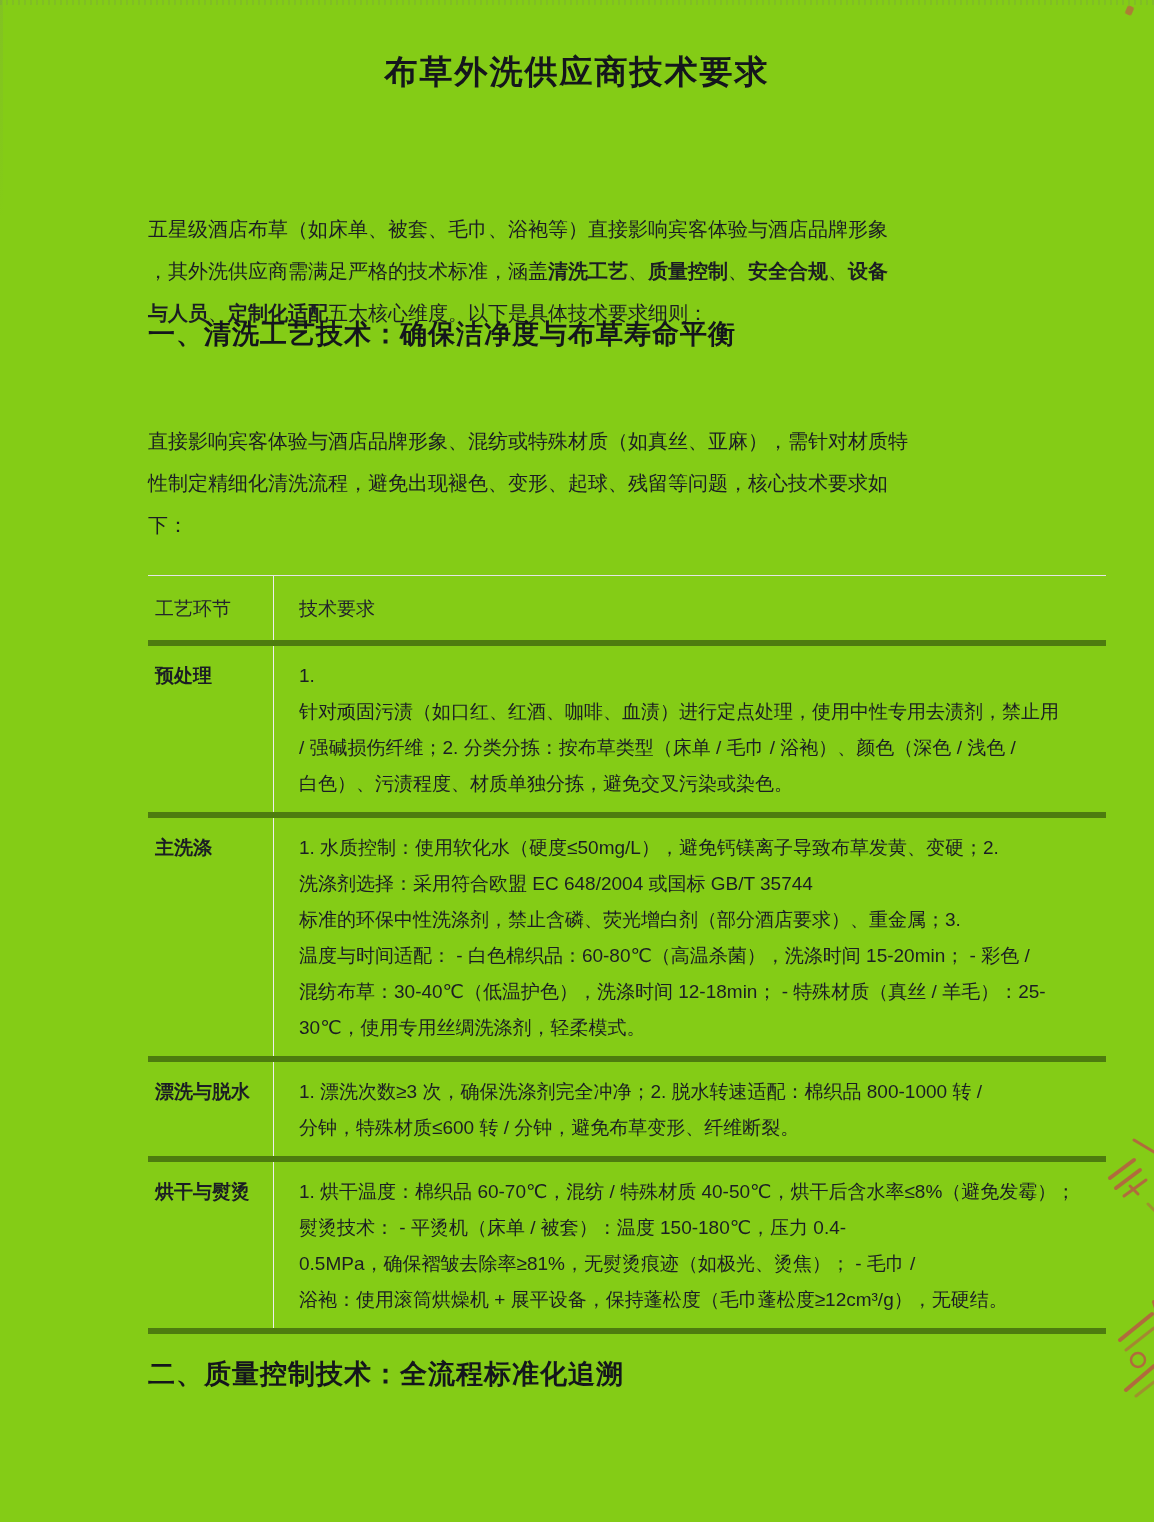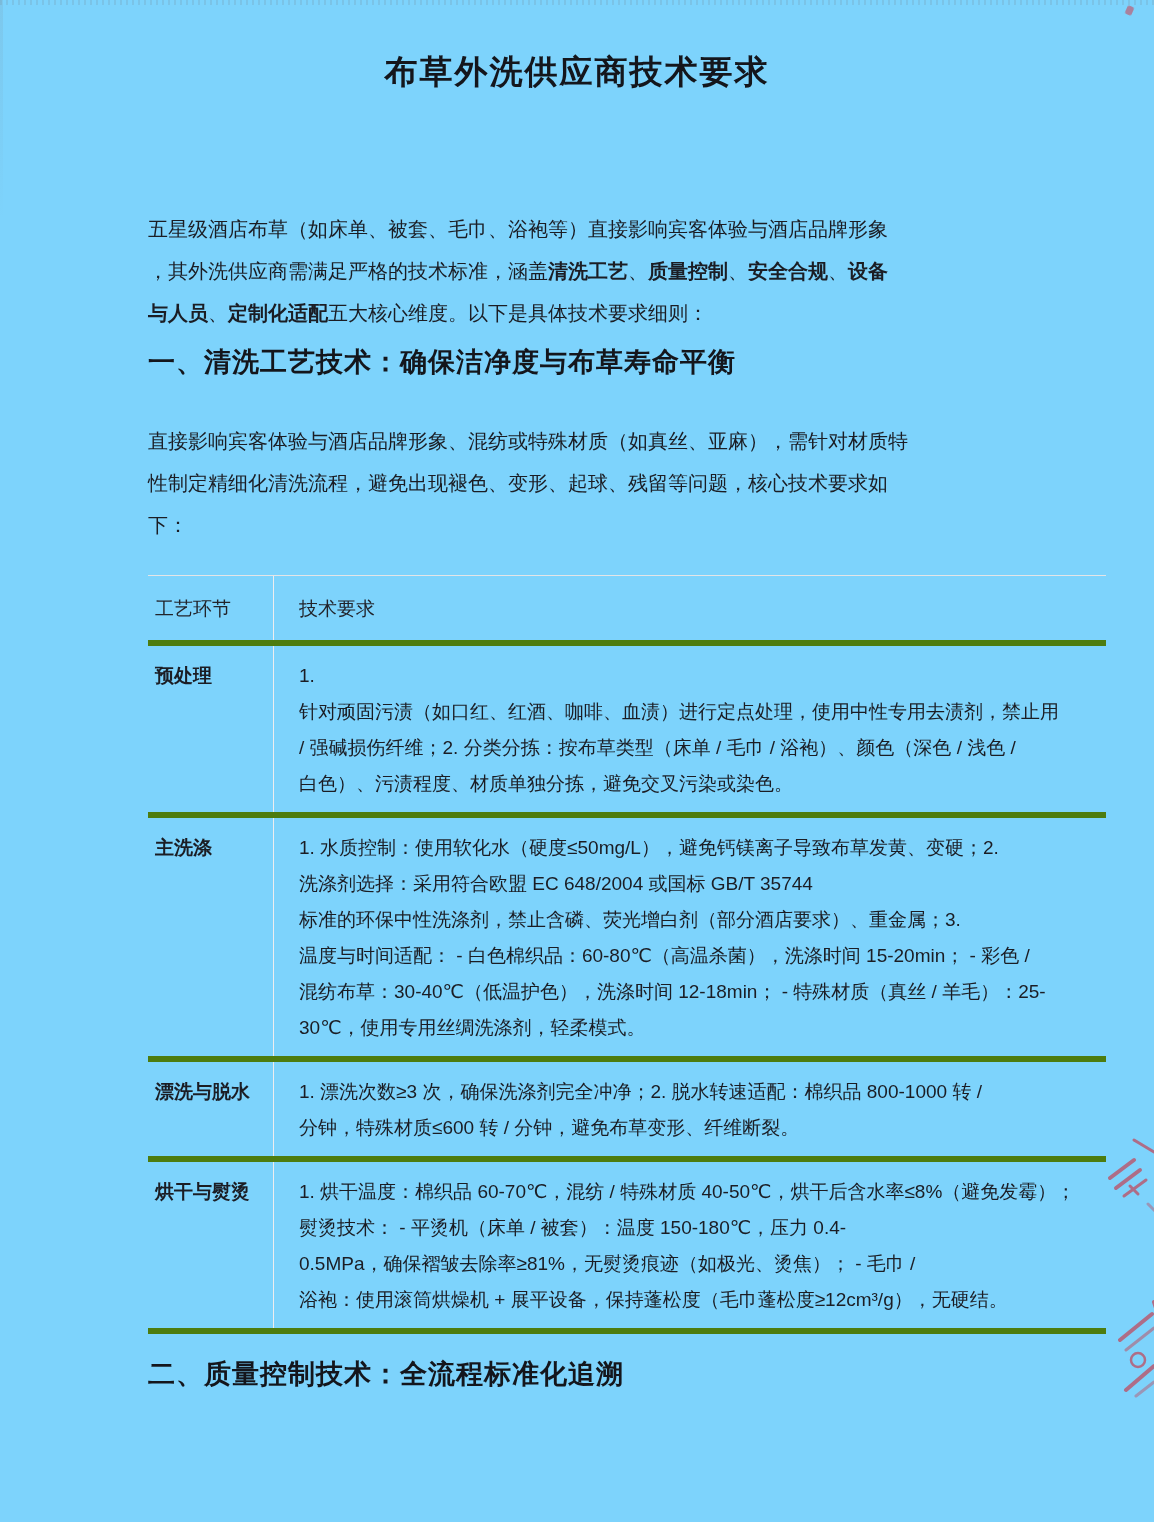--- a/index.html
+++ b/index.html
@@ -1,18 +1,18 @@
 <!DOCTYPE html>
 <html lang="zh"><head>
 <meta charset="utf-8">
 <style>
   html,body { margin:0; padding:0; background:#e9e9e9; }
   .page {
     position:relative; width:1154px; height:1522px; margin:0 auto;
-    background:#7dd3fc; overflow:hidden;
+    background:#84cc16; overflow:hidden;
     font-family:"Liberation Sans","DejaVu Sans",sans-serif;
     color:#1a1c22;
   }
   .scan-edge {
     position:absolute; top:0; left:0; right:0; height:5px; opacity:.45;
     background:repeating-linear-gradient(90deg, rgba(110,112,118,.35) 0 2px, rgba(255,255,255,0) 2px 6px);
   }
   .left-edge {
     position:absolute; top:0; left:0; width:3px; height:220px; opacity:.25;
     background:linear-gradient(180deg, rgba(120,122,128,.5), rgba(120,122,128,0));
@@ -33,21 +33,21 @@
   }
   .intro { top:188px; }
   .body1 { top:400px; }
   .ln { display:block; white-space:pre; }
   .b { font-weight:700; }
   .sec-heading {
     position:absolute; left:148px; margin:0;
     font-size:27px; font-weight:700; color:#14161c; letter-spacing:1px;
     white-space:pre;
   }
-  .sec1 { top:344px;text-align:center; }
+  .sec1 { top:316px;text-align:center; }
   .sec2 { top:1356px; }
   .ptable {
     position:absolute; top:575px; left:148px; width:958px;
     border-top:1px solid #e4e5e7; font-size:19px; color:#1b1d24;
   }
   .trow { display:flex; border-bottom:6px solid #4d7c0f; }
   .tc-label {
     width:118px; flex:0 0 118px; padding:12px 0 10px 7px;
     font-weight:700; line-height:36px; white-space:pre;
   }

